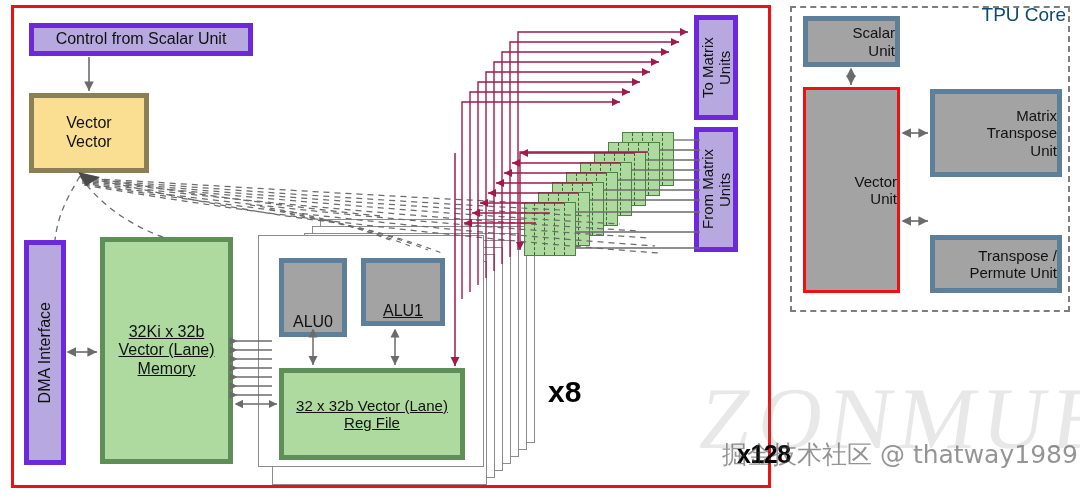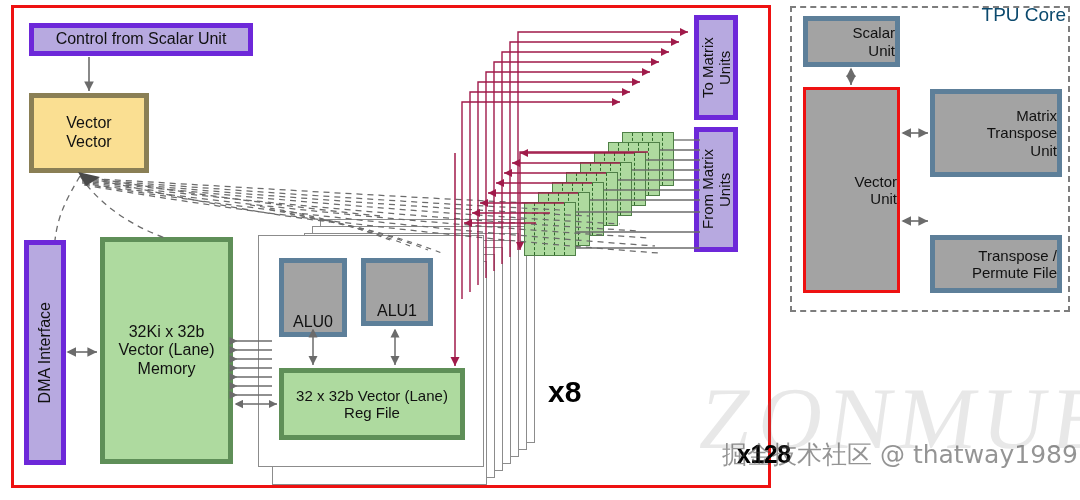--- a/index.html
+++ b/index.html
@@ -6,21 +6,21 @@
   body{width:1080px;height:500px;overflow:hidden;
        font-family:"Liberation Sans",sans-serif;color:#111;}
   #root{position:relative;width:1080px;height:500px;background:#fff;}
 
   
   .box{position:absolute;box-sizing:border-box;display:flex;
        align-items:center;justify-content:center;text-align:center;
        border:5px solid #6d28d9;line-height:1.16;}
   .purple{background:#b7a9e0;}
   .yellow{background:#fadf92;border-color:#8a7f55;}
-  .green {background:#aeda9f;border-color:#5f8f58;}
+  .green {background:#aeda9f;border-color:#5f8f58;text-decoration:underline;}
   .blue  {background:#a3a3a3;border-color:#5d7f99;align-items:flex-end;}
 
   
   #redframe{position:absolute;left:11px;top:5px;width:760px;height:483px;
             border:3px solid #ee1111;background:#fff;box-sizing:border-box;}
 
   
   #tpupanel{position:absolute;left:790px;top:6px;width:280px;height:306px;
             border:2px dashed #7d7d7d;background:#fff;box-sizing:border-box;}
   #tpu-title{position:absolute;right:14px;top:4px;font-size:19px;color:#0c4a6e;}
@@ -90,25 +90,25 @@
   <div class="lanecard" style="left:296px;top:240px;width:215px;height:224px;"></div>
   <div class="lanecard" style="left:288px;top:247px;width:215px;height:224px;"></div>
   <div class="lanecard" style="left:280px;top:254px;width:215px;height:224px;"></div>
   <div class="lanecard" style="left:272px;top:261px;width:215px;height:224px;"></div>
 
   <div class="lanecard" style="left:258px;top:235px;width:226px;height:232px;"></div>
 
   <div class="box blue" style="left:279px;top:258px;width:68px;height:79px;font-size:16px;">
     <span>ALU0</span>
   </div>
-  <div class="box blue" style="left:361px;top:258px;width:72px;height:68px;font-size:16px;">
+  <div class="box blue" style="left:361px;top:258px;width:84px;height:68px;font-size:16px;text-decoration:underline;">
     <span>ALU1</span>
   </div>
 
-  <div class="box green" style="left:279px;top:368px;width:186px;height:72px;font-size:15px;flex-direction:column;">
+  <div class="box green" style="left:279px;top:368px;width:186px;height:92px;font-size:15px;flex-direction:column;">
     <span>32 x 32b Vector (Lane)</span>
     <span>Reg File</span>
   </div>
 
   <div class="gtile" style="left:622px;top:132px;width:52px;height:54px;">
     <div class="vl" style="left:9px"></div>
       <div class="vl" style="left:19px"></div>
     <div class="vl" style="left:29px"></div>
       <div class="vl" style="left:39px"></div>
     </div>
@@ -179,21 +179,21 @@
   </div>
 
   <div class="box blue" style="left:930px;top:89px;width:132px;height:88px;font-size:15px;flex-direction:column;">
     <span>Matrix</span>
     <span>Transpose</span>
     <span>Unit</span>
   </div>
 
   <div class="box blue" style="left:930px;top:192px;width:132px;height:58px;font-size:15px;flex-direction:column;margin-top:43px;">
     <span>Transpose /</span>
-    <span>Permute File</span>
+    <span>Permute Unit</span>
   </div>
 
   <svg class="ov" viewBox="0 0 1080 500">
     <defs>
       <marker id="ag" markerWidth="7" markerHeight="7" refX="6" refY="3" orient="auto">
         <path d="M0,0 L6,3 L0,6 z" fill="#6b6b6b"></path>
       </marker>
       <marker id="agS" markerWidth="7" markerHeight="7" refX="1" refY="3" orient="auto">
         <path d="M6,0 L0,3 L6,6 z" fill="#6b6b6b"></path>
       </marker>

